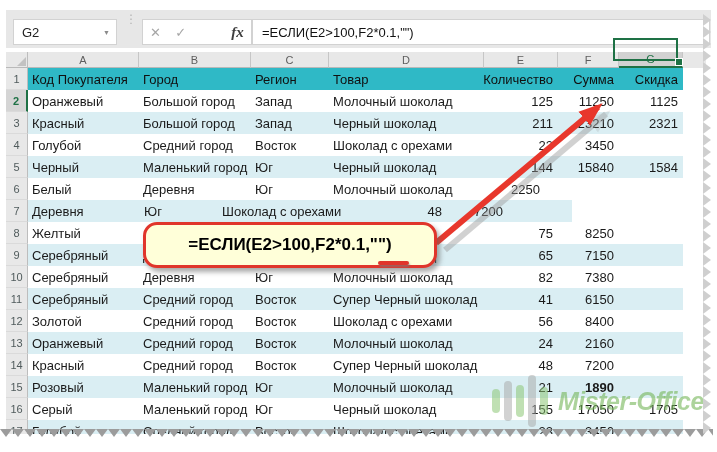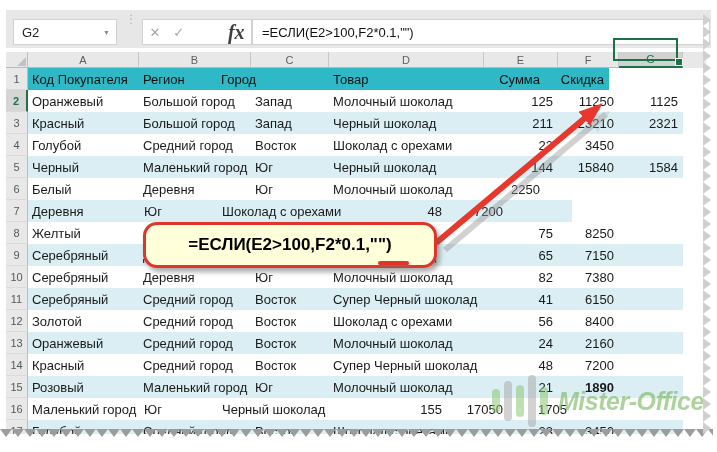--- a/index.html
+++ b/index.html
@@ -8,21 +8,21 @@
 
   
   .topbar{position:absolute;left:6px;top:10px;width:705px;height:38px;background:#e7e7e7;z-index:1;}
   .namebox{position:absolute;left:7px;top:9px;width:104px;height:26px;background:#fff;border:1px solid #d2d2d2;
            box-sizing:border-box;font-size:13px;color:#222;display:flex;align-items:center;padding-left:8px;}
   .nb-arrow{position:absolute;right:6px;top:9px;font-size:7px;color:#8a8a8a;}
   .vdots{position:absolute;left:119px;top:5px;color:#b5b5b5;font-size:12px;letter-spacing:0;line-height:9px;text-align:center;width:8px;}
   .fbtns{position:absolute;left:136px;top:9px;width:110px;height:26px;background:#fff;border:1px solid #d2d2d2;
          box-sizing:border-box;display:flex;align-items:center;justify-content:space-around;}
   .icn{color:#a6a6a6;font-size:13px;}
-  .fx{font-style:italic;font-family:"Liberation Serif",serif;color:#3f3f3f;font-size:20px;font-weight:bold;margin-left:31px;}
+  .fx{font-style:italic;font-family:"Liberation Serif",serif;color:#3f3f3f;font-size:15px;font-weight:bold;margin-left:31px;}
   .fbox{position:absolute;left:246px;top:9px;width:458px;height:26px;background:#fff;border:1px solid #d2d2d2;
         box-sizing:border-box;display:flex;align-items:center;padding-left:9px;font-size:13px;color:#111;white-space:nowrap;}
 
   
   .sheet{position:absolute;left:6px;top:52px;width:700px;height:382px;background:#fff;overflow:hidden;z-index:1;}
   .chrow{display:flex;height:16px;background:#e8e8e8;}
   .corner{width:22px;height:16px;background:#e8e8e8;border-right:1px solid #bdbdbd;border-bottom:1px solid #b9b9b9;
           box-sizing:border-box;position:relative;}
   .corner:after{content:"";position:absolute;right:1px;bottom:1px;width:0;height:0;
           border-left:9px solid transparent;border-bottom:9px solid #c2c2c2;}
@@ -94,23 +94,24 @@
         <div class="ch" style="width: 78px;">C</div>
         <div class="ch" style="width: 155px;">D</div>
         <div class="ch" style="width: 74px;">E</div>
         <div class="ch" style="width: 61px;">F</div>
         <div class="ch chsel" style="width: 64px;">G</div>
       </div>
     <div>
         <div class="row hdr">
           <div class="gut">1</div>
           <div class="cell" style="width: 111px;">Код Покупателя</div>
+          <div class="cell" style="width: 112px;">Город</div>
           <div class="cell" style="width: 78px;">Регион</div>
-          <div class="cell" style="width: 112px;">Город</div>
           <div class="cell" style="width: 155px;">Товар</div>
+          <div class="cell num" style="width: 74px;">Количество</div>
           <div class="cell num" style="width: 61px;">Сумма</div>
           <div class="cell num" style="width: 64px;">Скидка</div>
         </div>
         <div class="row ">
           <div class="gut gutsel">2</div>
           <div class="cell" style="width: 111px;">Оранжевый</div>
           <div class="cell" style="width: 112px;">Большой город</div>
           <div class="cell" style="width: 78px;">Запад</div>
           <div class="cell" style="width: 155px;">Молочный шоколад</div>
           <div class="cell num" style="width: 74px;">125</div>
@@ -240,20 +241,21 @@
           <div class="cell" style="width: 111px;">Розовый</div>
           <div class="cell" style="width: 112px;">Маленький город</div>
           <div class="cell" style="width: 78px;">Юг</div>
           <div class="cell" style="width: 155px;">Молочный шоколад</div>
           <div class="cell num" style="width: 74px;">21</div>
           <div class="cell num" style="width: 61px; font-weight: bold;">1890</div>
           <div class="cell num" style="width: 64px;"></div>
         </div>
         <div class="row ">
           <div class="gut">16</div>
+          <div class="cell" style="width: 111px;">Серый</div>
           <div class="cell" style="width: 112px;">Маленький город</div>
           <div class="cell" style="width: 78px;">Юг</div>
           <div class="cell" style="width: 155px;">Черный шоколад</div>
           <div class="cell num" style="width: 74px;">155</div>
           <div class="cell num" style="width: 61px;">17050</div>
           <div class="cell num" style="width: 64px;">1705</div>
         </div>
         <div class="row alt">
           <div class="gut">17</div>
           <div class="cell" style="width: 111px;">Голубой</div>

